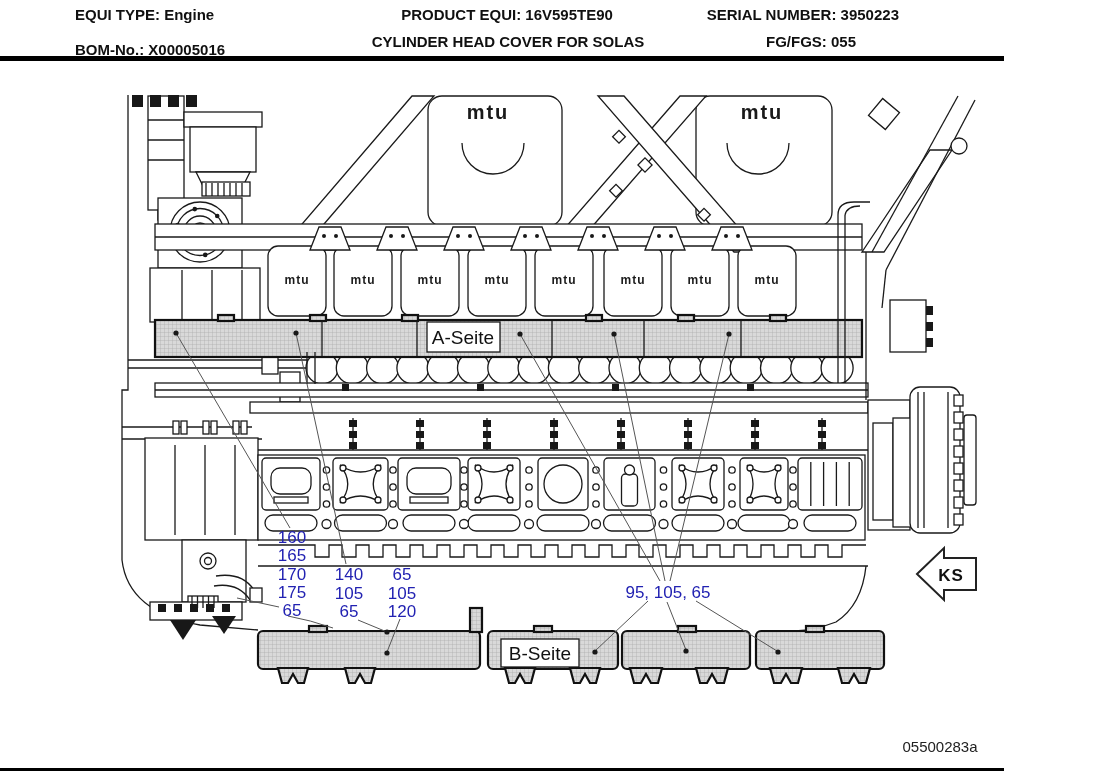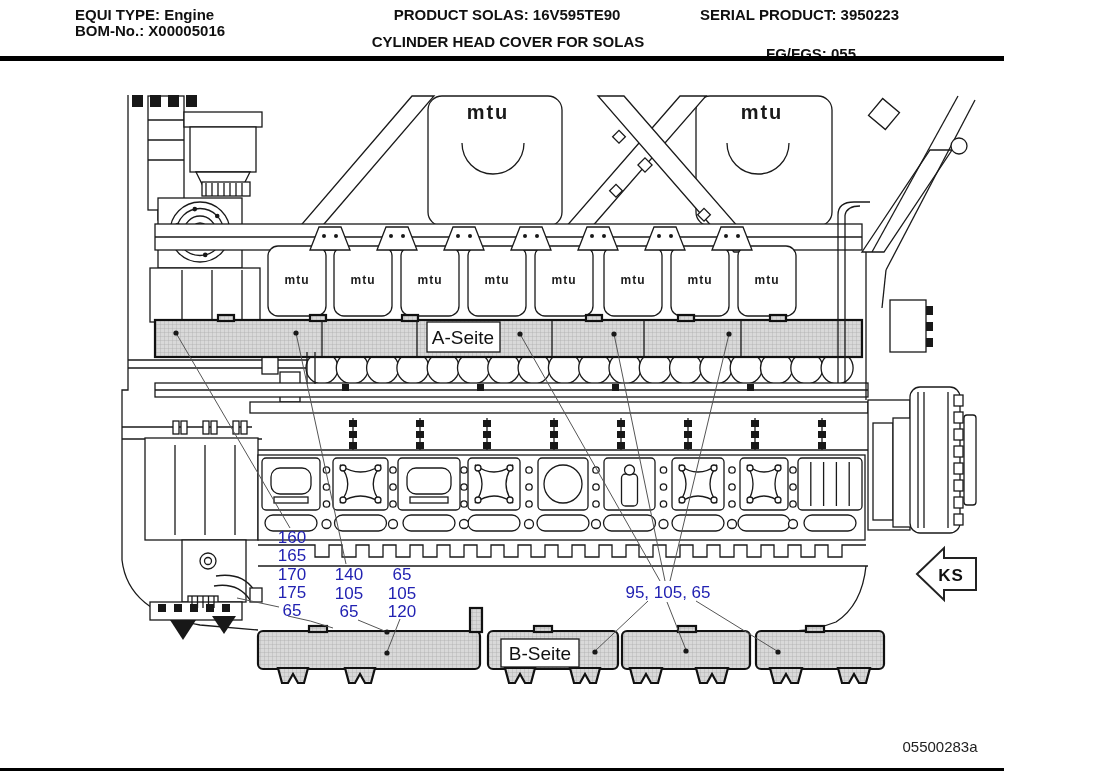--- a/index.html
+++ b/index.html
@@ -20,25 +20,25 @@
   .ks{font:700 17px "Liberation Sans",sans-serif;fill:#111;text-anchor:middle;letter-spacing:1px}
   .docid{font:400 15px "Liberation Sans",sans-serif;fill:#222;text-anchor:middle}
 </style>
 </head>
 <body>
 
 <div class="page">
 
   <div class="hdr">
     <span class="h" style="left:75px;top:6px"><span>EQUI TYPE:</span>&nbsp;<span>Engine</span></span>
-    <span class="h" style="left:507px;top:6px;transform:translateX(-50%)"><span>PRODUCT SOLAS:</span>&nbsp;<span>16V595TE90</span></span>
-    <span class="h" style="right:105px;top:6px"><span>SERIAL PRODUCT:</span>&nbsp;<span>3950223</span></span>
-    <span class="h" style="left:75px;top:22px"><span>BOM-No.:</span>&nbsp;<span>X00005016</span></span>
+    <span class="h" style="left:507px;top:6px;transform:translateX(-50%)"><span>PRODUCT EQUI:</span>&nbsp;<span>16V595TE90</span></span>
+    <span class="h" style="right:105px;top:6px"><span>SERIAL NUMBER:</span>&nbsp;<span>3950223</span></span>
+    <span class="h" style="left:75px;top:41px"><span>BOM-No.:</span>&nbsp;<span>X00005016</span></span>
     <span class="h" style="left:508px;top:33px;transform:translateX(-50%)"><span>CYLINDER HEAD COVER FOR SOLAS</span></span>
-    <span class="h" style="right:148px;top:45px"><span>FG/FGS:</span>&nbsp;<span>055</span></span>
+    <span class="h" style="right:148px;top:33px"><span>FG/FGS:</span>&nbsp;<span>055</span></span>
     <span class="h" style="left:1005px;top:43px">10</span>
   </div>
   <div class="rule" style="top:56px;height:5px"></div>
   <div class="rule" style="top:768px;height:3px"></div>
 
   <svg width="1098" height="772" viewBox="0 0 1098 772">
     <defs>
       <pattern id="hatch" width="4" height="4" patternUnits="userSpaceOnUse">
         <rect width="4" height="4" fill="#d9d9d9"></rect>
         <path d="M0,0H4 M0,0V4" stroke="#a8a8a8" stroke-width="0.7" fill="none"></path>

